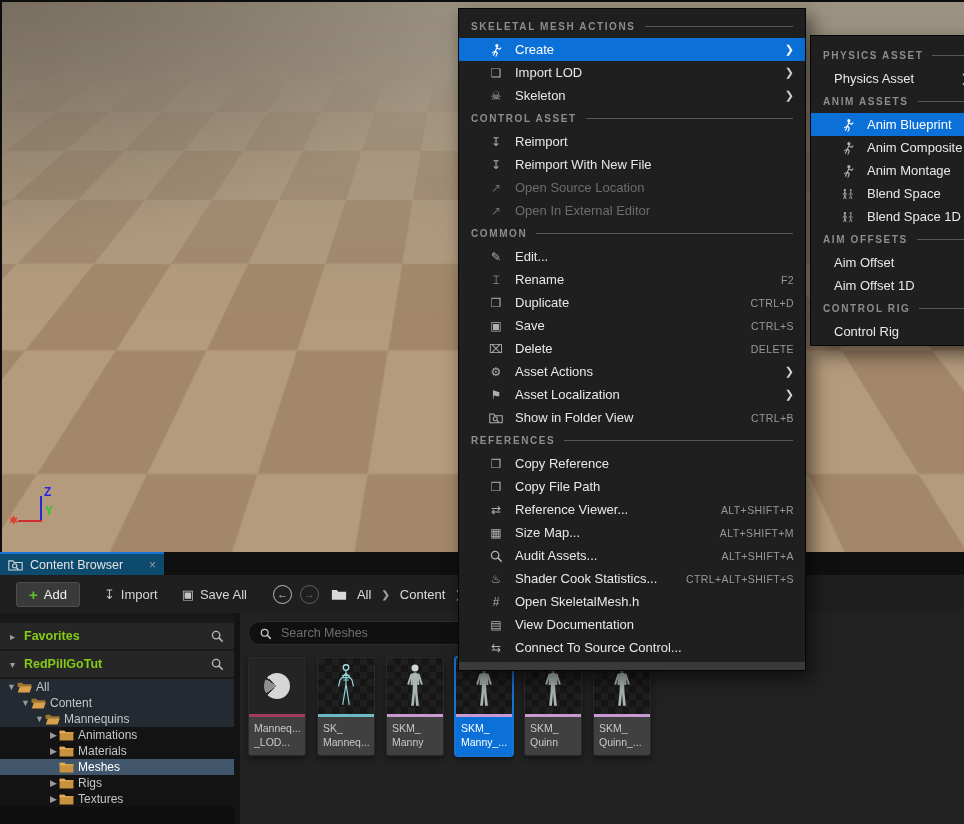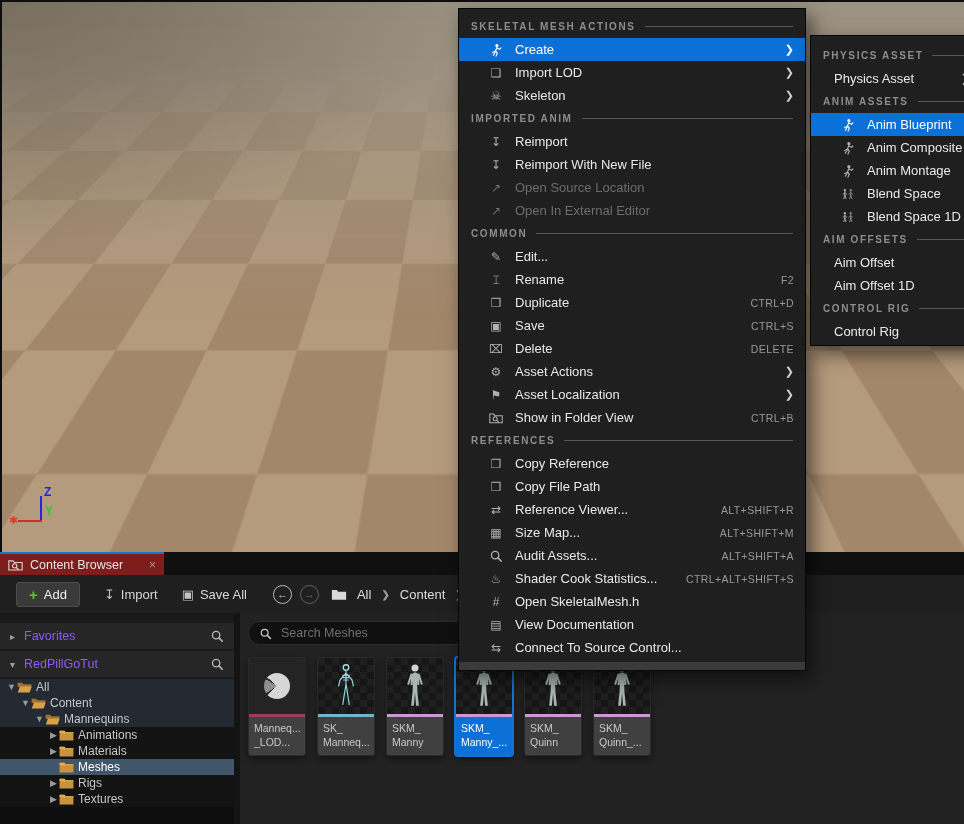--- a/index.html
+++ b/index.html
@@ -43,21 +43,21 @@
   .mi .chev{margin-left:auto;font-size:11px;color:#cfcfcf;}
   .mi.hl{background:#0b70d8;}
   .mi.hl .lbl,.mi.hl .ic,.mi.hl .chev{color:#ffffff;}
   .mi.dis .lbl,.mi.dis .ic{color:#6c6c6c;}
   .mi.noicon .lbl{margin-left:23px;}
   .menu-foot{height:8px;background:#3a3a3a;margin-top:3px;}
 
   
   .cb{position:absolute;left:0;top:552px;width:964px;height:272px;background:#1c1c1c;}
   .tabstrip{position:absolute;left:0;top:0;width:964px;height:23px;background:#101010;}
-  .tab{position:absolute;left:0;top:0;width:164px;height:23px;background:#7f1d1d;
+  .tab{position:absolute;left:0;top:0;width:164px;height:23px;background:#0c4a6e;
        border-top:2px solid #1673d2;display:flex;align-items:center;padding:0 8px;}
   .tab .ic{color:#d5d5d5;margin-right:7px;display:flex;}
   .tab .ic svg{width:15px;height:12px;}
   .tab .tl{color:#e3e3e3;font-size:12.5px;white-space:nowrap;}
   .tab .tx{margin-left:auto;color:#9a9a9a;font-size:12px;padding-left:10px;}
   .toolbar{position:absolute;left:0;top:23px;width:964px;height:38px;background:#1f1f1f;
            display:flex;align-items:center;}
   .addbtn{margin-left:16px;height:25px;padding:0 12px;background:#3a3a3a;border:1px solid #4d4d4d;
           border-radius:3px;display:flex;align-items:center;gap:6px;}
   .addbtn .plus{color:#63c425;font-size:15px;font-weight:bold;line-height:1;}
@@ -72,21 +72,21 @@
   .crumb-folder svg{width:16px;height:13px;}
   .crumbs{display:flex;align-items:center;gap:10px;margin-left:10px;}
   .crumbs .c{color:#dcdcdc;font-size:13px;}
   .crumbs .s{color:#9a9a9a;font-size:10px;font-weight:bold;}
 
   .cbbody{position:absolute;left:0;top:61px;width:964px;height:211px;background:#1c1c1c;}
   .sidebar{position:absolute;left:0;top:0;width:234px;height:211px;background:#191919;}
   .srow{position:absolute;left:0;width:234px;height:26px;background:#262626;
         display:flex;align-items:center;padding:0 10px;}
   .srow .car{color:#9e9e9e;font-size:10px;width:14px;}
-  .srow .sl{color:#8b5cf6;font-size:12.5px;font-weight:normal;}
+  .srow .sl{color:#84cc16;font-size:12.5px;font-weight:bold;}
   .srow .mag{margin-left:auto;color:#b9b9b9;display:flex;}
   .srow .mag svg{width:14px;height:14px;}
   .tree{position:absolute;left:0;top:66px;width:234px;height:128px;background:#131313;}
   .trow{height:16px;display:flex;align-items:center;font-size:12px;color:#c6c6c6;white-space:nowrap;}
   .trow.tint{background:#232a32;}
   .trow.sel{background:#42566b;color:#ffffff;}
   .trow .car{width:11px;text-align:center;color:#9a9a9a;font-size:9px;flex:0 0 auto;}
   .trow .fld{display:flex;margin-right:4px;flex:0 0 auto;}
   .trow .fld svg{width:15px;height:12px;}
   .sb-bottom{position:absolute;left:0;top:194px;width:234px;height:17px;background:#0e0e0e;}
@@ -401,21 +401,21 @@
         <span class="ic">❏</span>
         <span class="lbl">Import LOD</span>
         <span class="chev">❯</span>
       </div>
       <div class="mi">
         <span class="ic">☠</span>
         <span class="lbl">Skeleton</span>
         <span class="chev">❯</span>
       </div>
       <div class="msec-h">
-        <span class="ht">IMPORTED ANIM</span>
+        <span class="ht">CONTROL ASSET</span>
         <span class="rule"></span>
       </div>
       <div class="mi">
         <span class="ic">↧</span>
         <span class="lbl">Reimport</span>
       </div>
       <div class="mi">
         <span class="ic">↧</span>
         <span class="lbl">Reimport With New File</span>
       </div>

